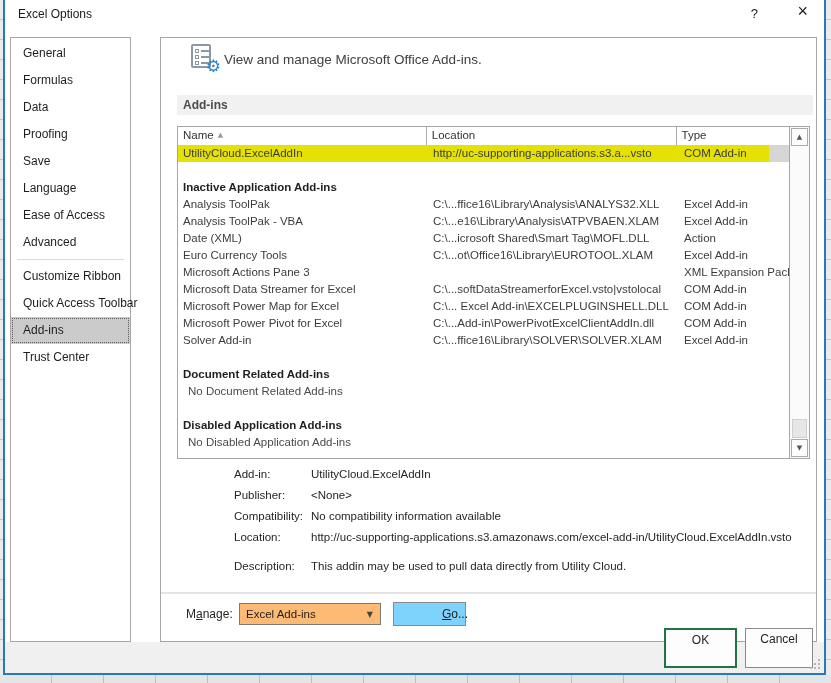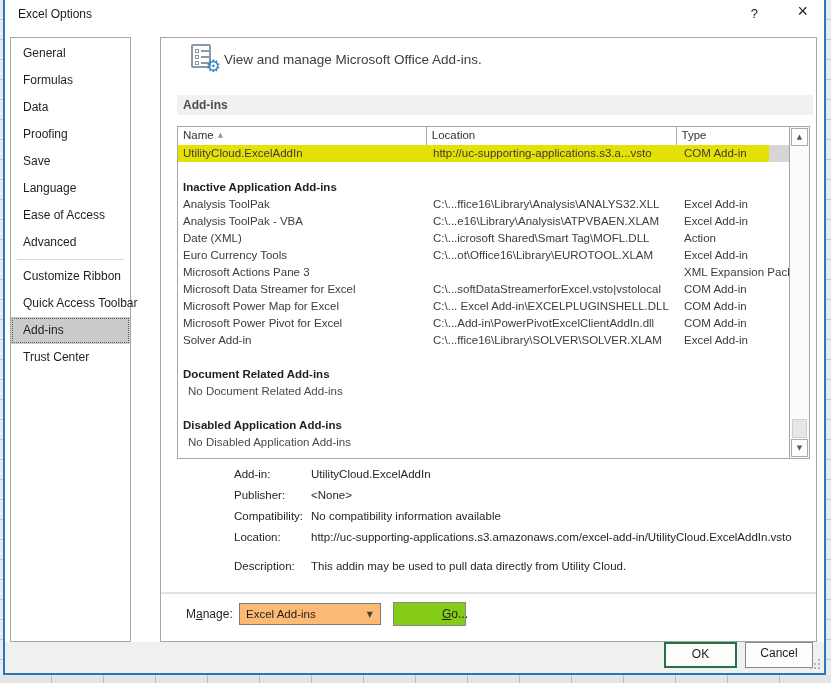--- a/index.html
+++ b/index.html
@@ -82,25 +82,25 @@
   .d-row.desc{margin-top:8px;}
   .d-row .val{white-space:nowrap;overflow:hidden;}
 
   .manage-divider{position:absolute;left:0;right:0;top:554px;height:2px;background:#e3e3e3;}
   .manage-label{position:absolute;left:25px;top:569px;font-size:12px;color:#262626;}
   .u{text-decoration:underline;}
   .manage-select{position:absolute;left:78px;top:565px;width:142px;height:22px;border:1px solid #7a7a7a;
     background:#fdba74;box-sizing:border-box;font-size:11.5px;color:#1e1e1e;line-height:20px;padding-left:6px;cursor:default;}
   .dd-arrow{position:absolute;right:7px;top:7px;font-family:"DejaVu Sans",sans-serif;font-size:8px;color:#444;line-height:1;}
   .go-btn{position:absolute;left:232px;top:564px;width:73px;height:24px;border:1px solid #8a8a8a;
-    background:#84cc16;box-sizing:border-box;text-align:center;font-size:12px;color:#1e1e1e;line-height:22px;cursor:default;padding-left:48px;}
+    background:#7dd3fc;box-sizing:border-box;text-align:center;font-size:12px;color:#1e1e1e;line-height:22px;cursor:default;padding-left:48px;}
 
   
   .footer{position:absolute;left:0;right:0;bottom:0;height:31px;background:#f0f0f0;}
-  .btn{position:absolute;bottom:5px;height:26px;box-sizing:border-box;text-align:center;
+  .btn{position:absolute;bottom:5px;height:40px;box-sizing:border-box;text-align:center;
     font-size:12px;color:#1e1e1e;line-height:20px;background:#fdfdfd;cursor:default;}
   .btn-ok{right:87px;width:73px;border:2px solid var(--accent-green,#217346);}
   .btn-cancel{right:11px;width:68px;border:1px solid #8a8a8a;}
   .grip{position:absolute;right:3px;bottom:3px;width:12px;height:12px;}
   .grip::after{content:"";position:absolute;right:1px;bottom:1px;width:2px;height:2px;background:#b5b5b5;
     box-shadow:-4px 0 #b5b5b5,-8px 0 #b5b5b5,0 -4px #b5b5b5,-4px -4px #b5b5b5,0 -8px #b5b5b5;}
 </style>
 </head>
 <body>
 

